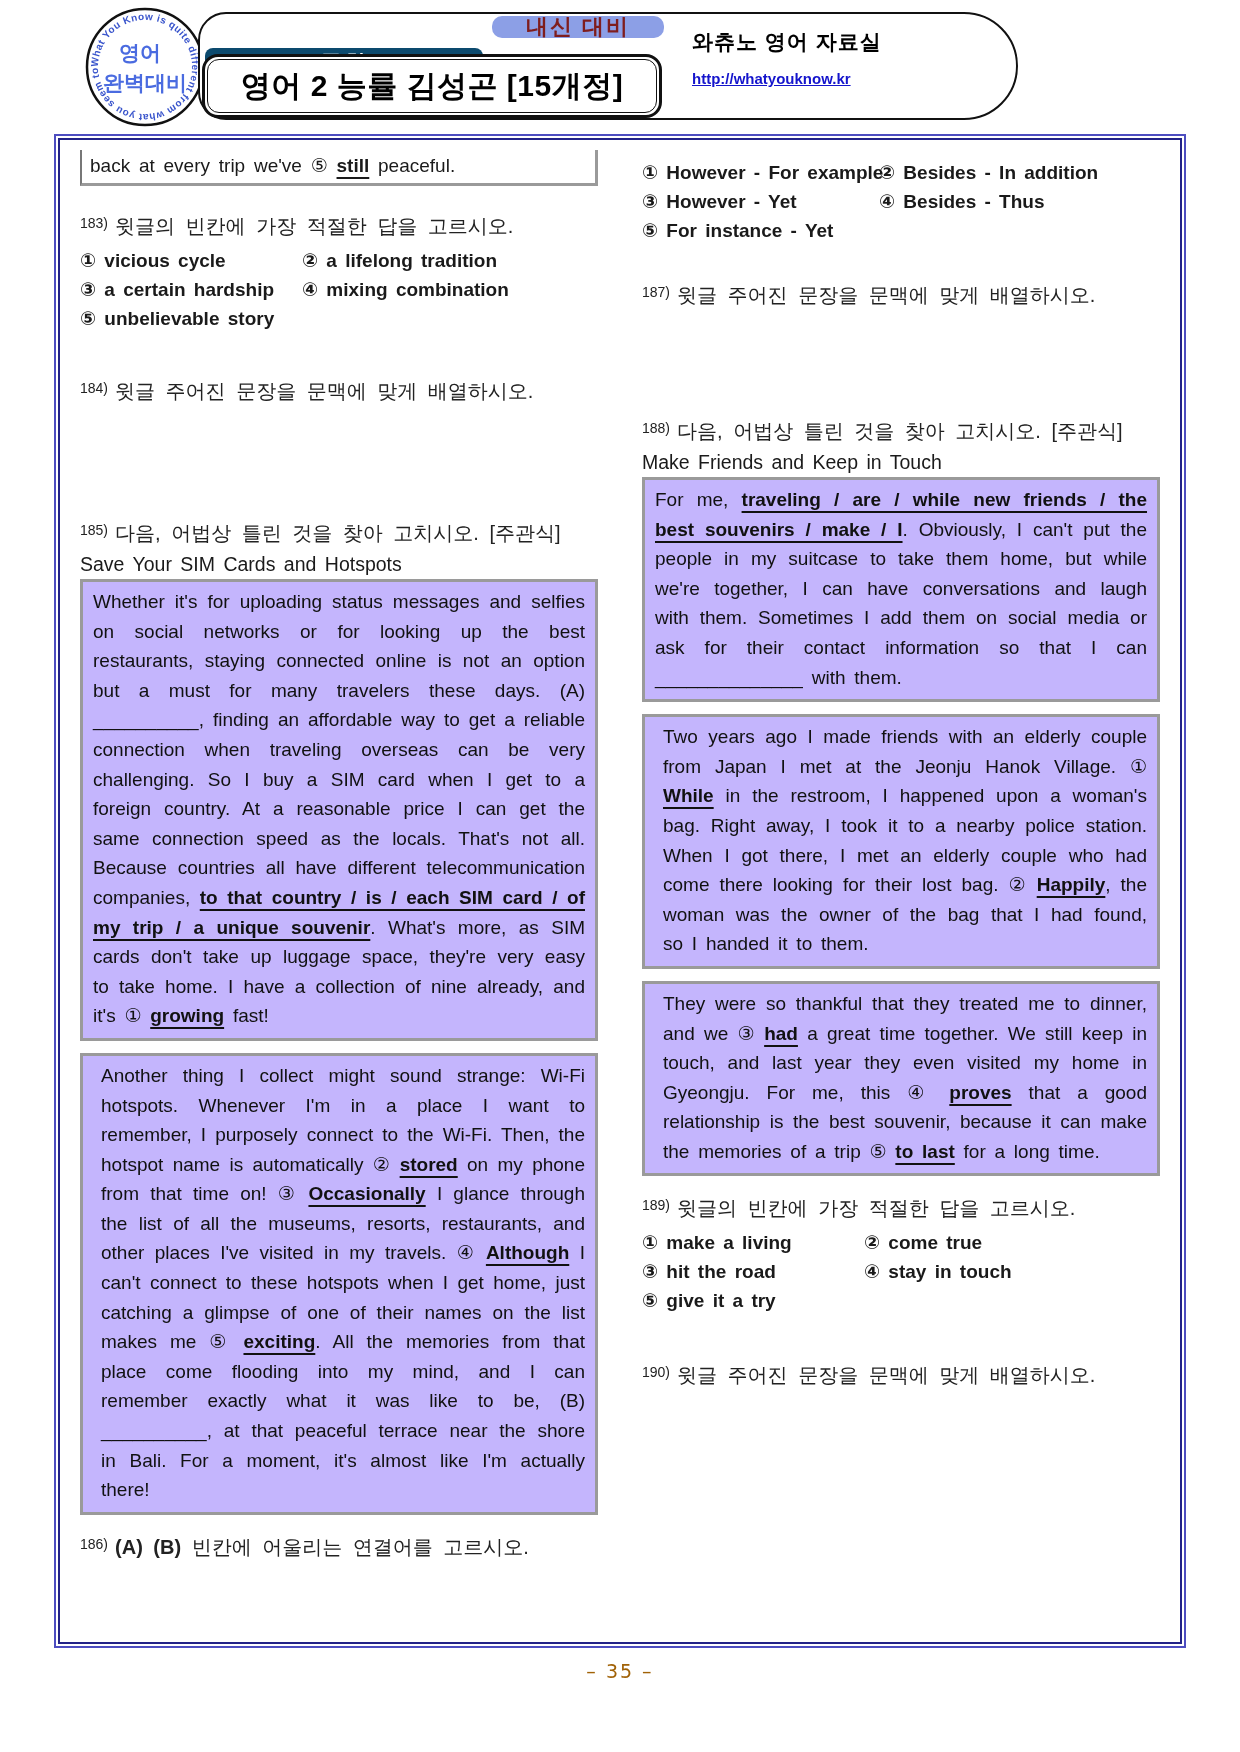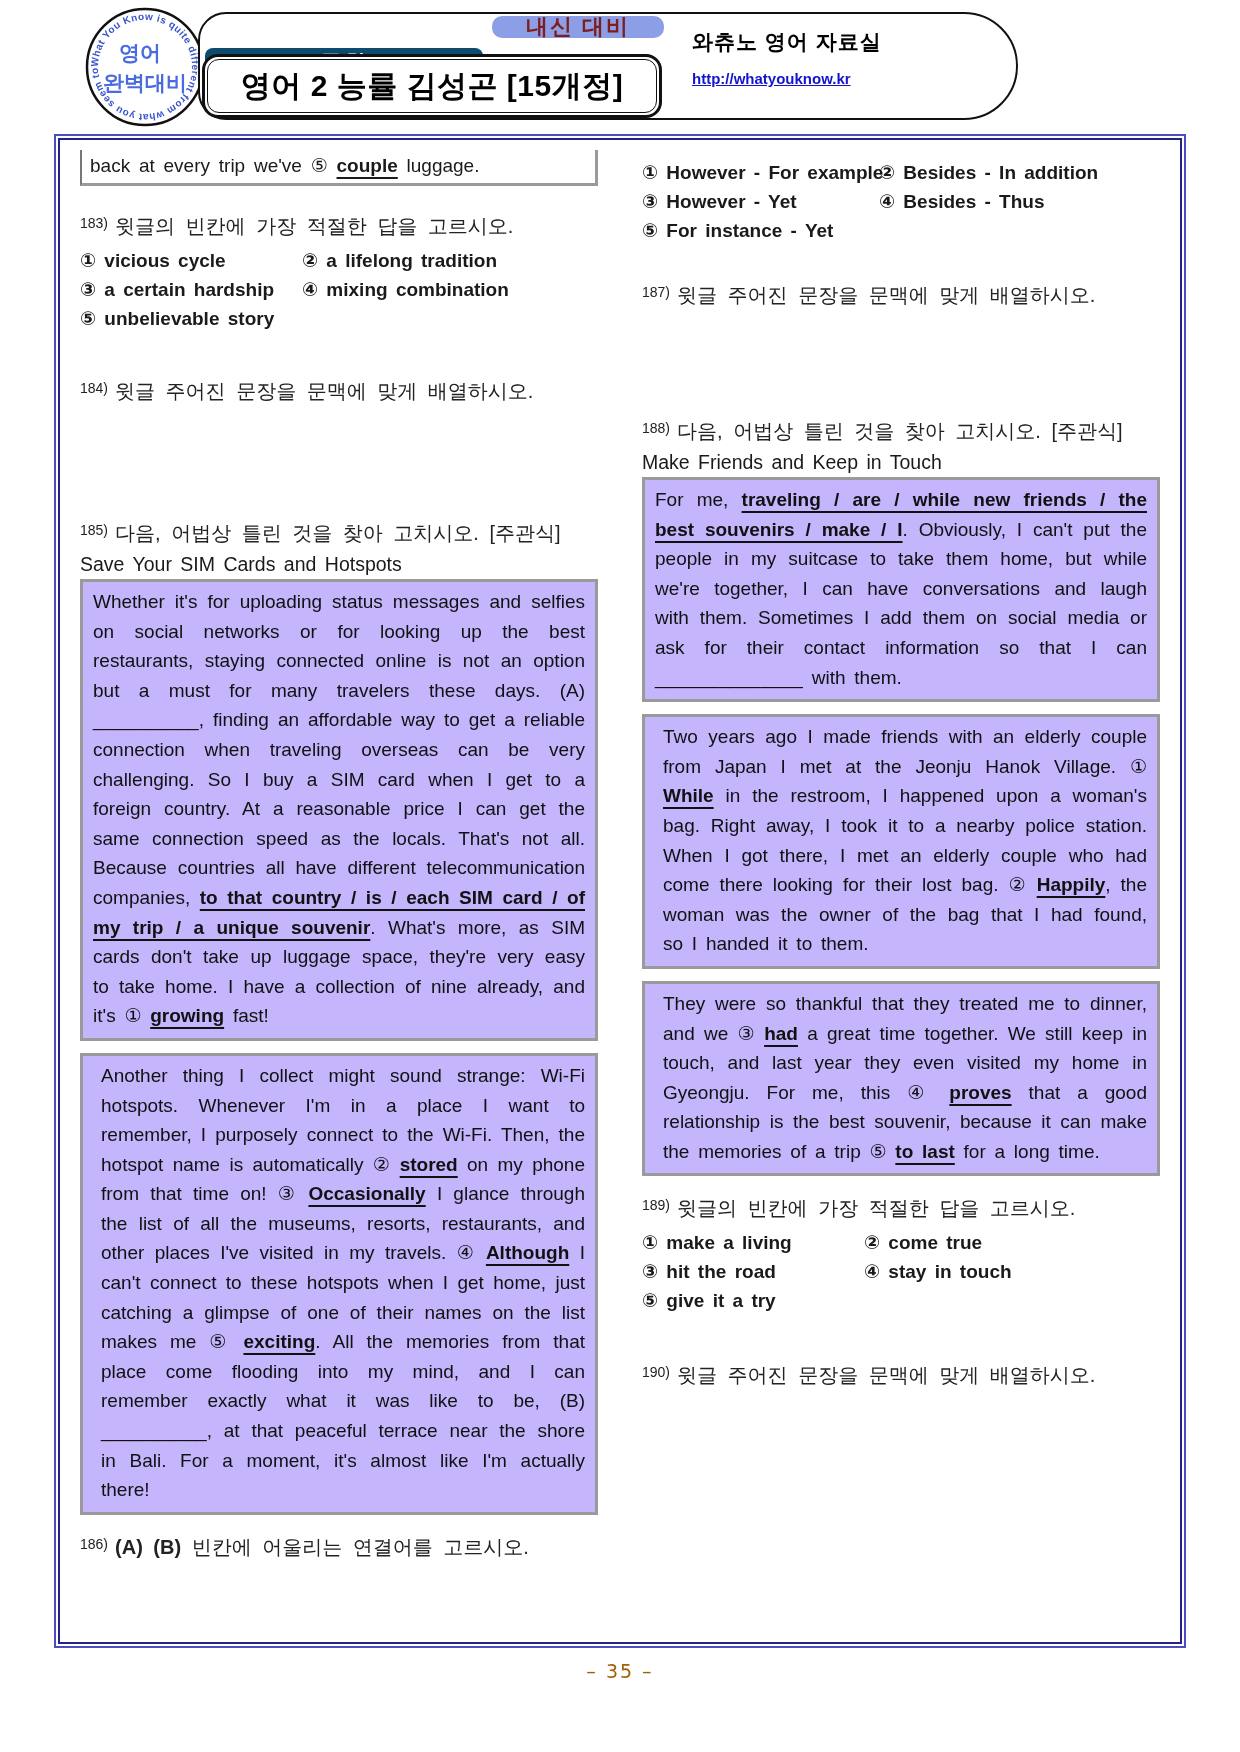--- a/index.html
+++ b/index.html
@@ -115,21 +115,21 @@
     </div>
   </div>
 </div>
 
 <div class="frame">
   <div class="frame-inner">
     <div class="columns">
 
       <div class="col">
 
-        <div class="carry"><span>back at every trip we've ⑤ </span><span class="bu">couple</span><span> luggage.</span></div>
+        <div class="carry"><span>back at every trip we've ⑤ </span><span class="bu">still</span><span> peaceful.</span></div>
 
         <div class="question mt14">
           <span class="qnum">183)</span><span>윗글의 빈칸에 가장 적절한 답을 고르시오.</span>
         </div>
 
         <div class="options">
           <span class="opt">① vicious cycle</span>
           <span class="opt">② a lifelong tradition</span>
           <span class="opt">③ a certain hardship</span>
           <span class="opt">④ mixing combination</span>

